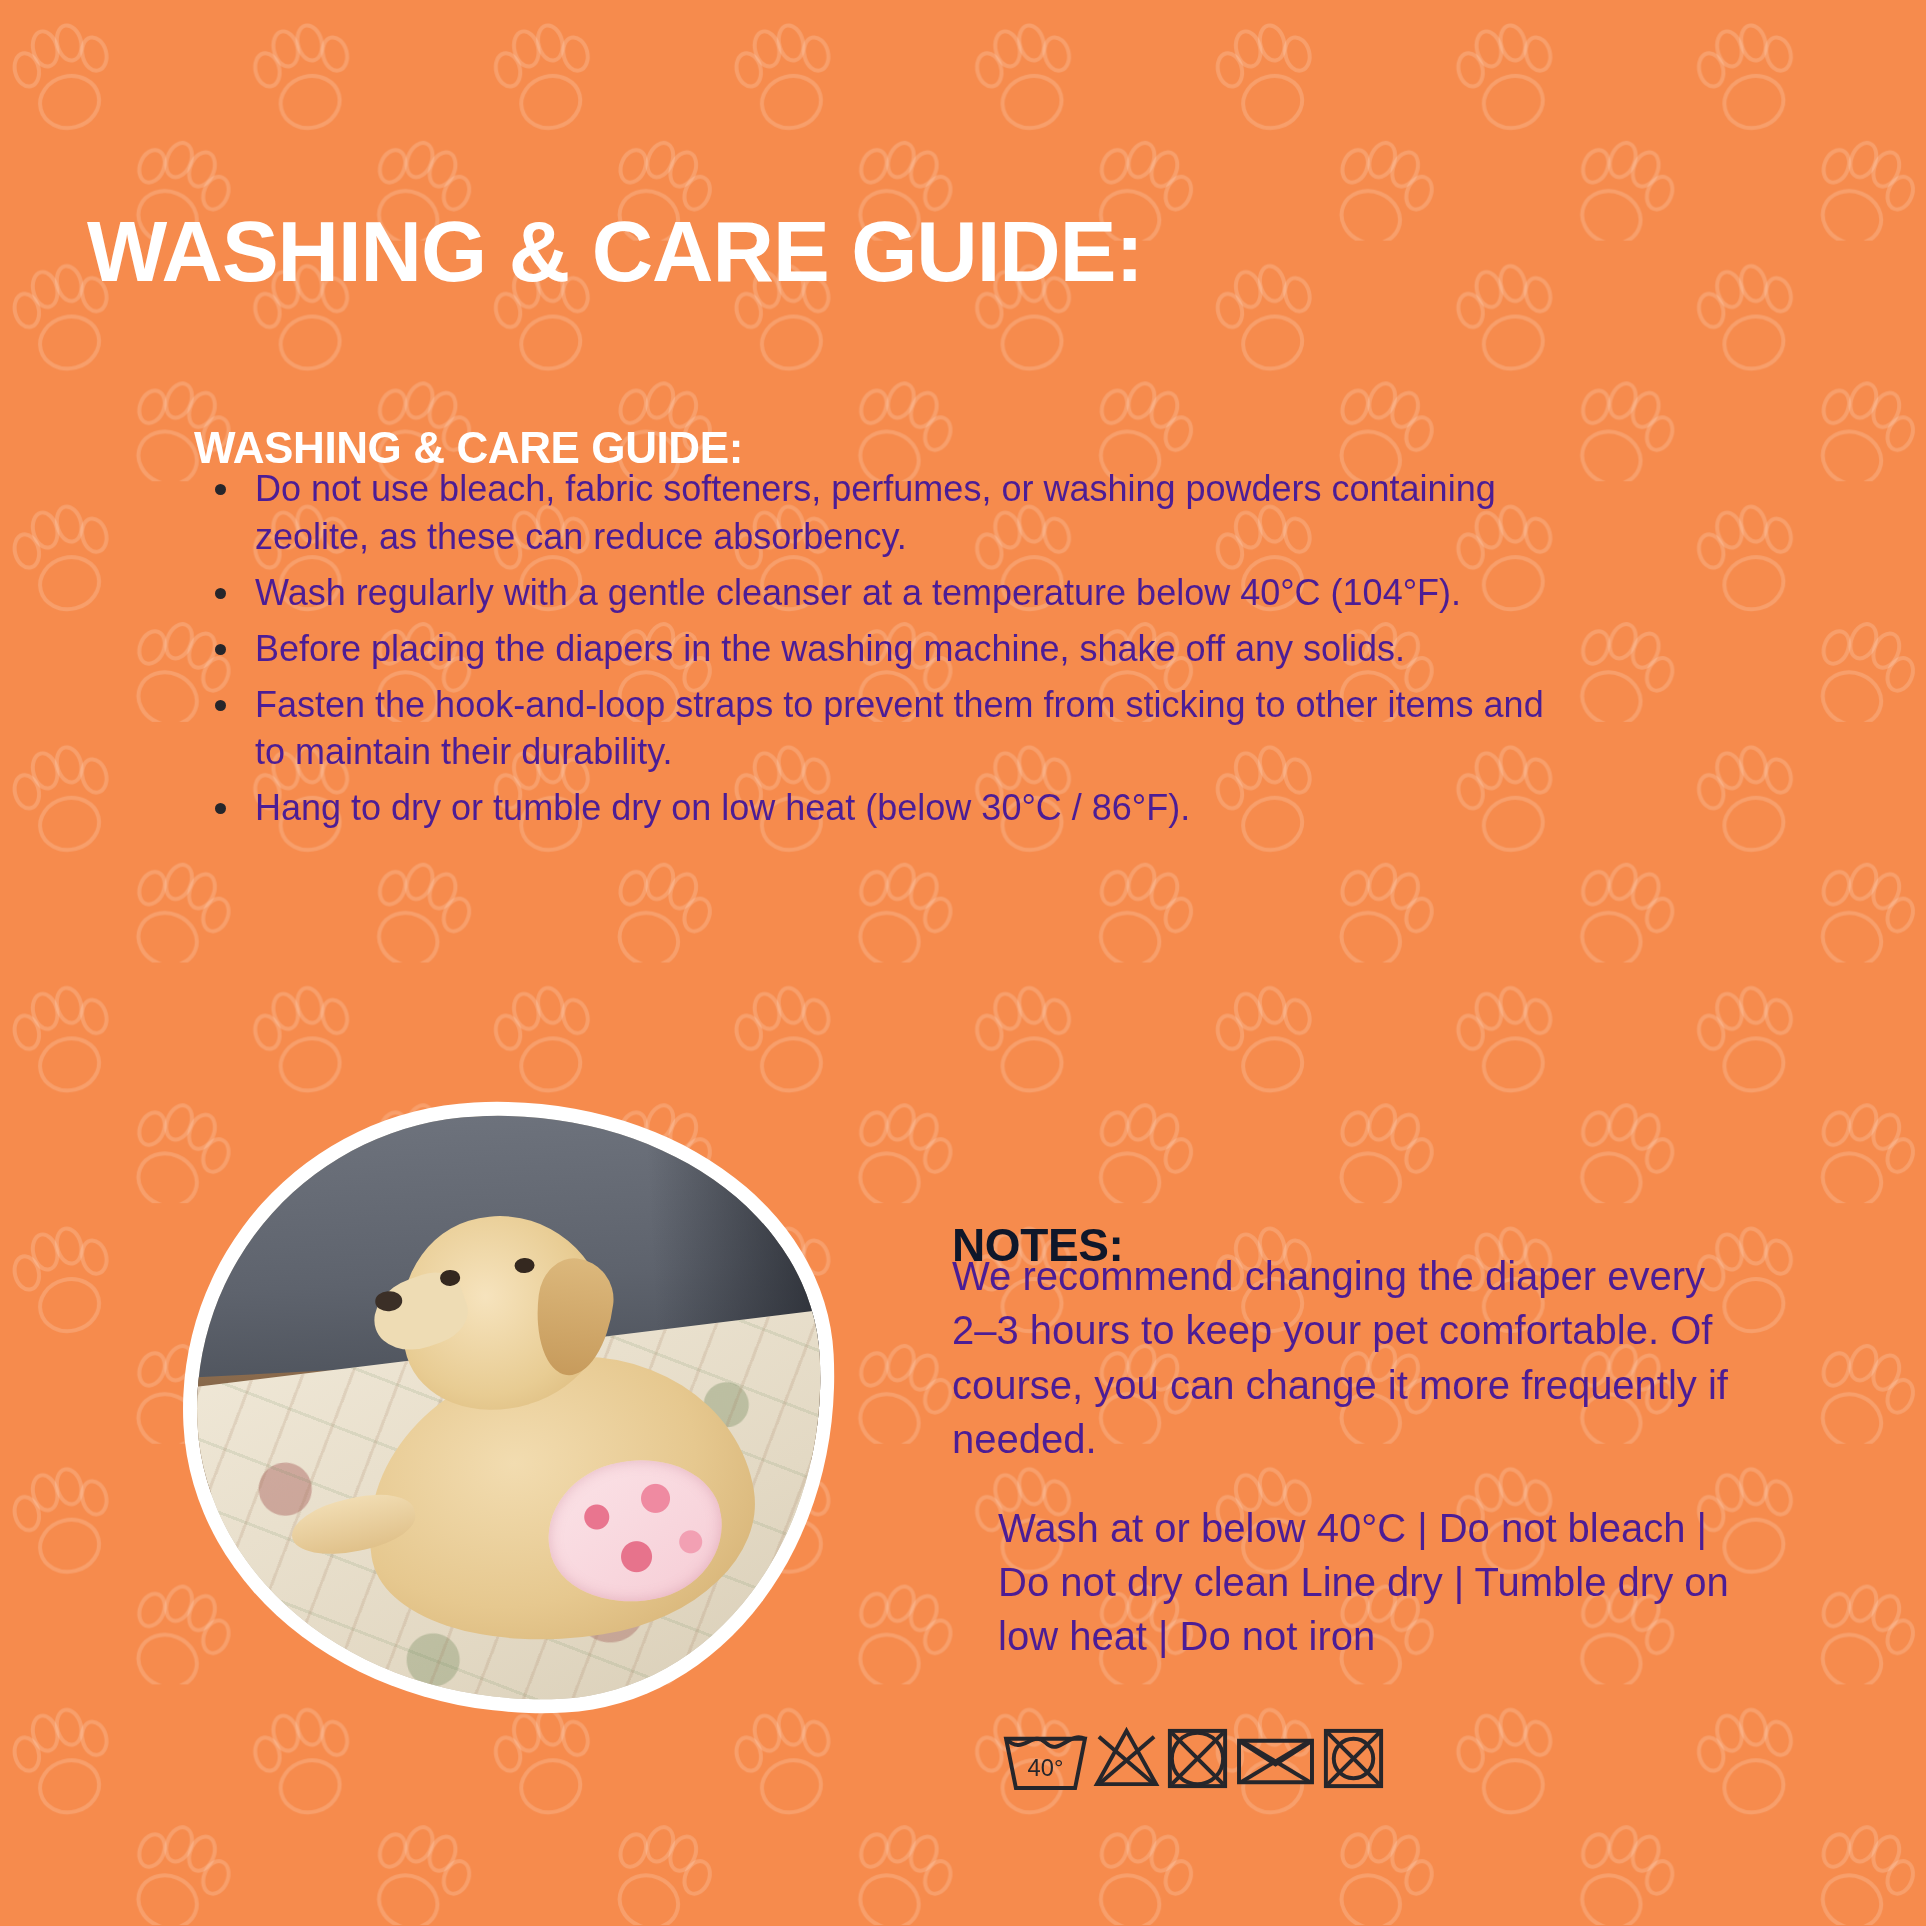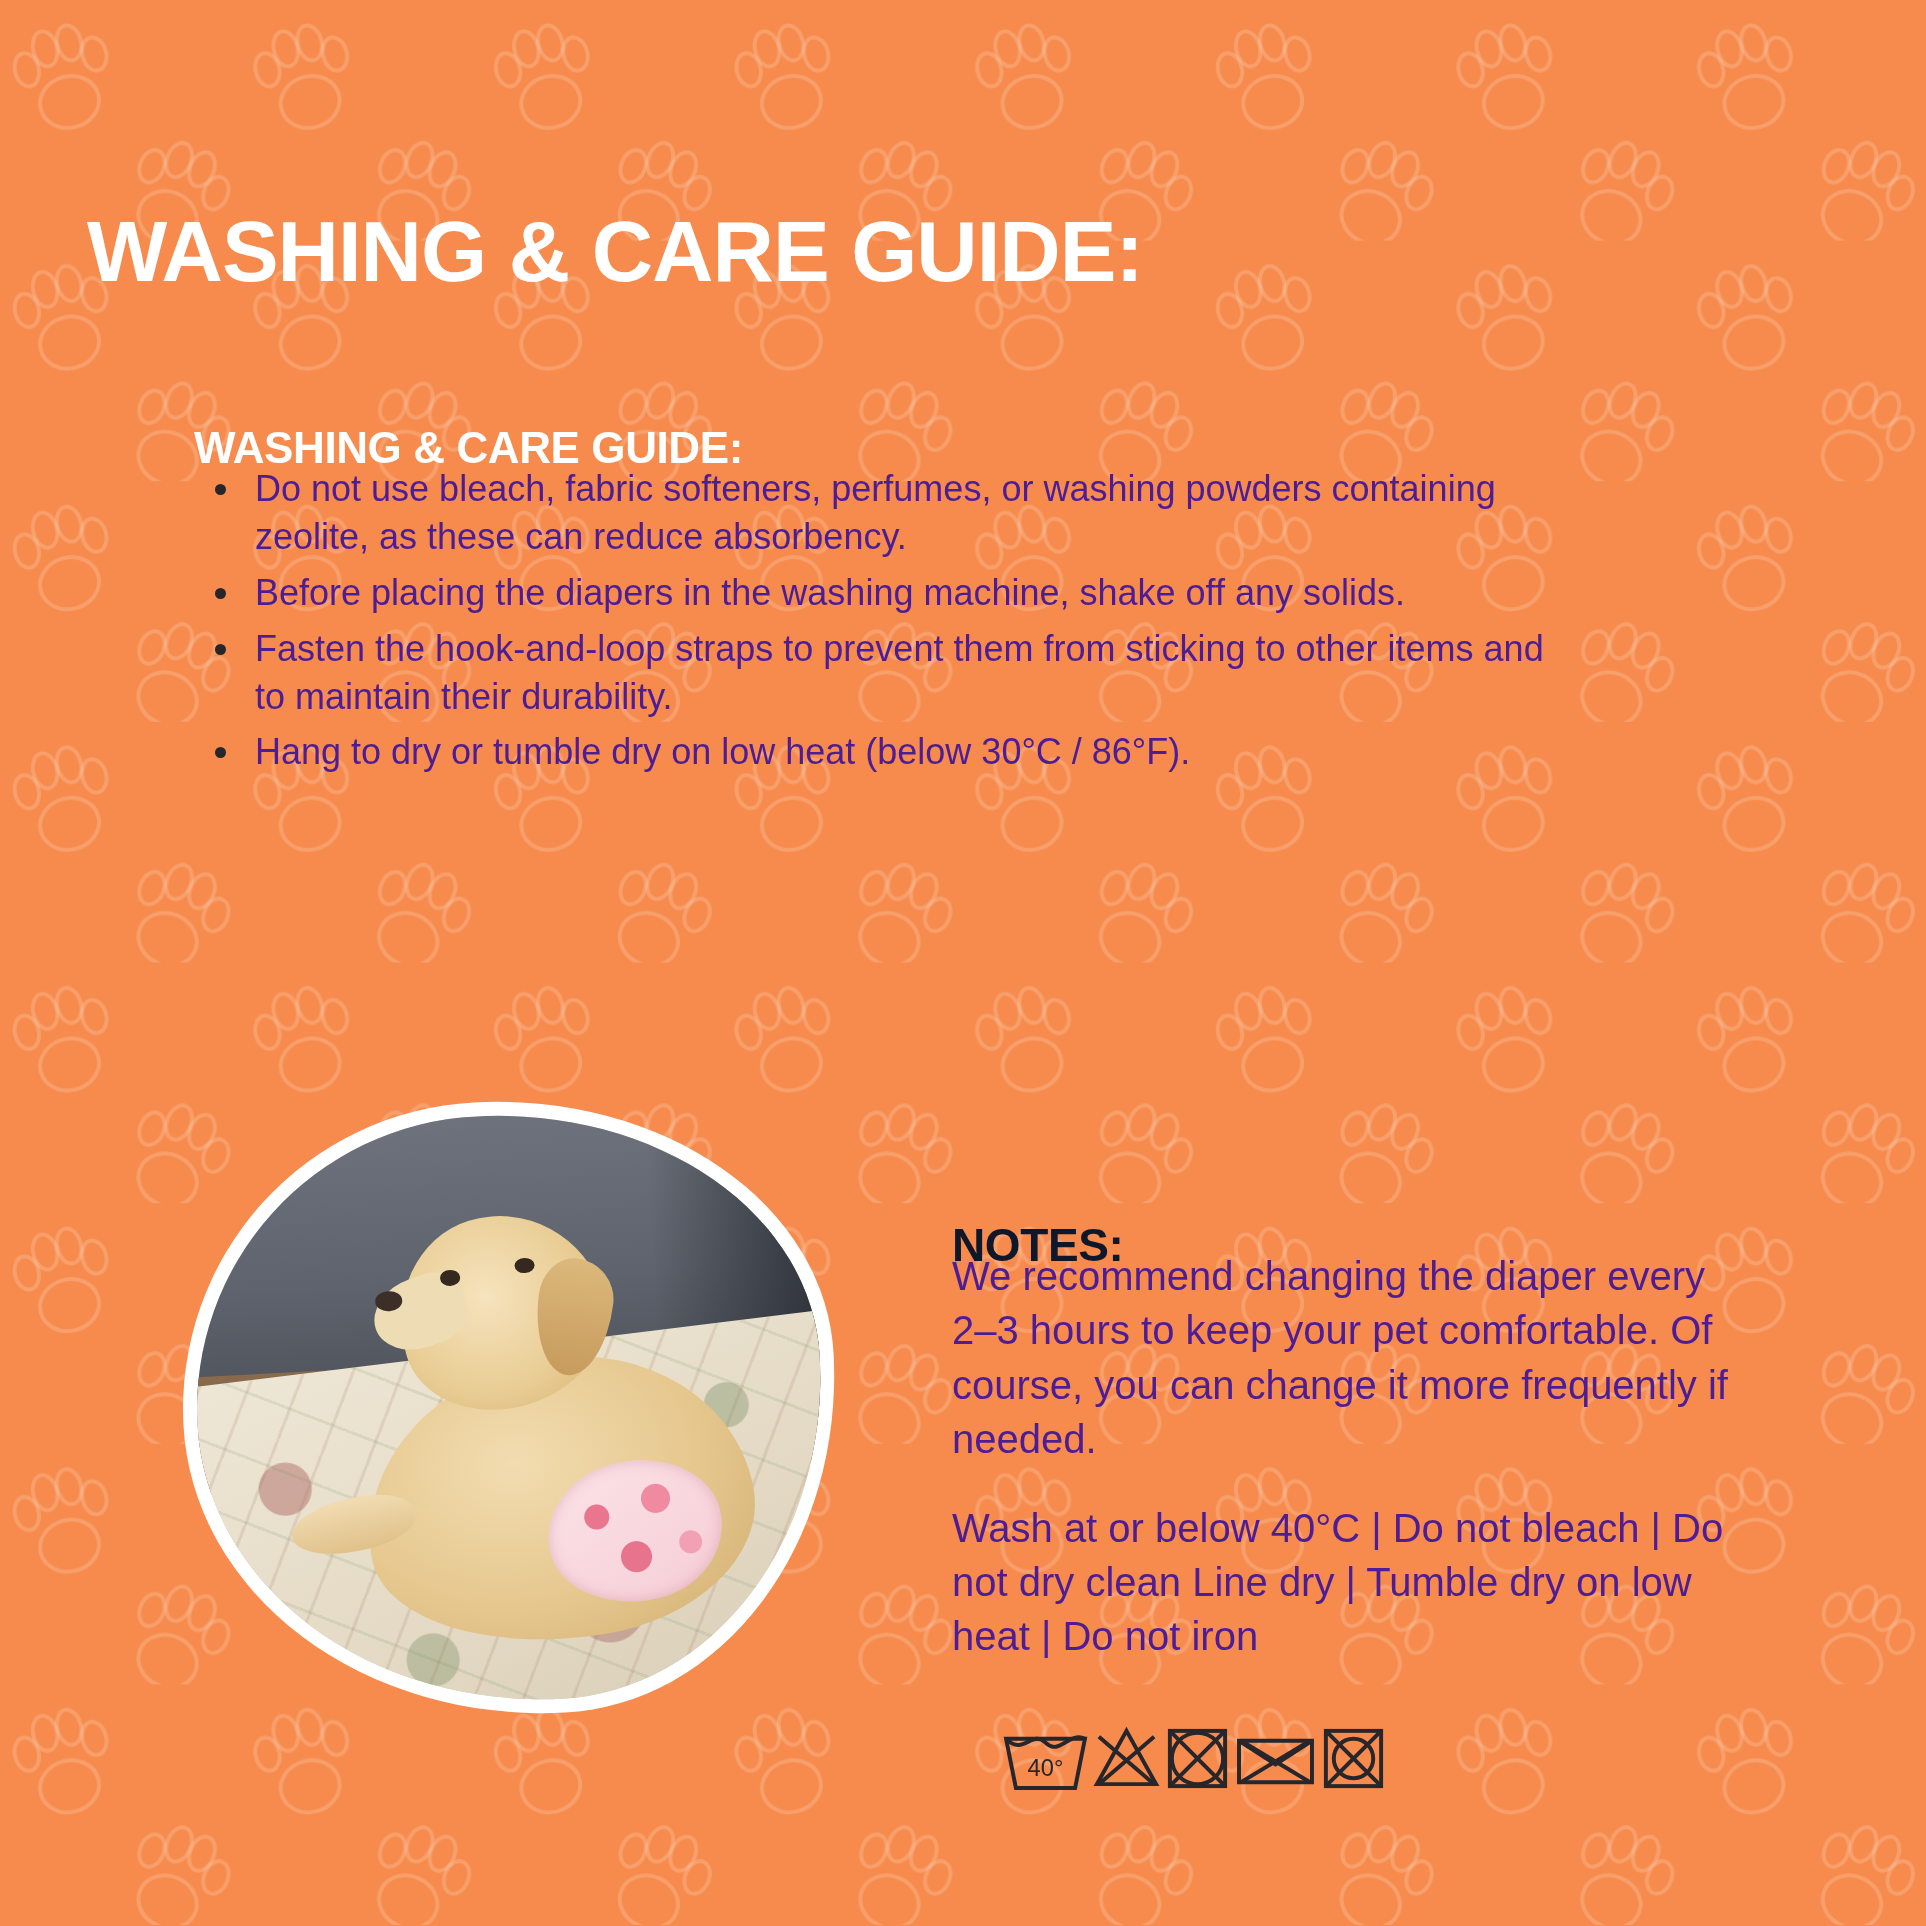--- a/index.html
+++ b/index.html
@@ -224,21 +224,21 @@
   .notes-body {
     position: absolute;
     left: 952px;
     top: 1249px;
     width: 792px;
     color: #4c1d95;
     font-size: 40px;
     line-height: 1.36;
   }
   .notes-body p { margin: 0 0 34px 0; }
-  .notes-body p:last-child { margin-bottom: 0; }
+  .notes-body p:last-child { margin-bottom: 0; margin-left: 46px; }
 
   
   .symbols {
     position: absolute;
     left: 1000px;
     top: 1723px;
     display: flex;
     align-items: center;
   }
   .symbols svg { display: block; }
@@ -273,20 +273,21 @@
 </svg>
 
 <div class="page">
 
   <h1 class="main-title">WASHING &amp; CARE GUIDE:</h1>
 
   <h2 class="section-title">WASHING &amp; CARE GUIDE:</h2>
 
   <ul class="care-list">
     <li>Do not use bleach, fabric softeners, perfumes, or washing powders containing zeolite, as these can reduce absorbency.</li>
+    <li>Wash regularly with a gentle cleanser at a temperature below 40°C (104°F).</li>
     <li>Before placing the diapers in the washing machine, shake off any solids.</li>
     <li>Fasten the hook-and-loop straps to prevent them from sticking to other items and to maintain their durability.</li>
     <li>Hang to dry or tumble dry on low heat (below 30°C / 86°F).</li>
   </ul>
 
   <div class="photo-wrap">
     <div class="photo-blob">
       <div class="photo-inner">
         <div class="ph-wall"></div>
         <div class="ph-wallshadow"></div>

